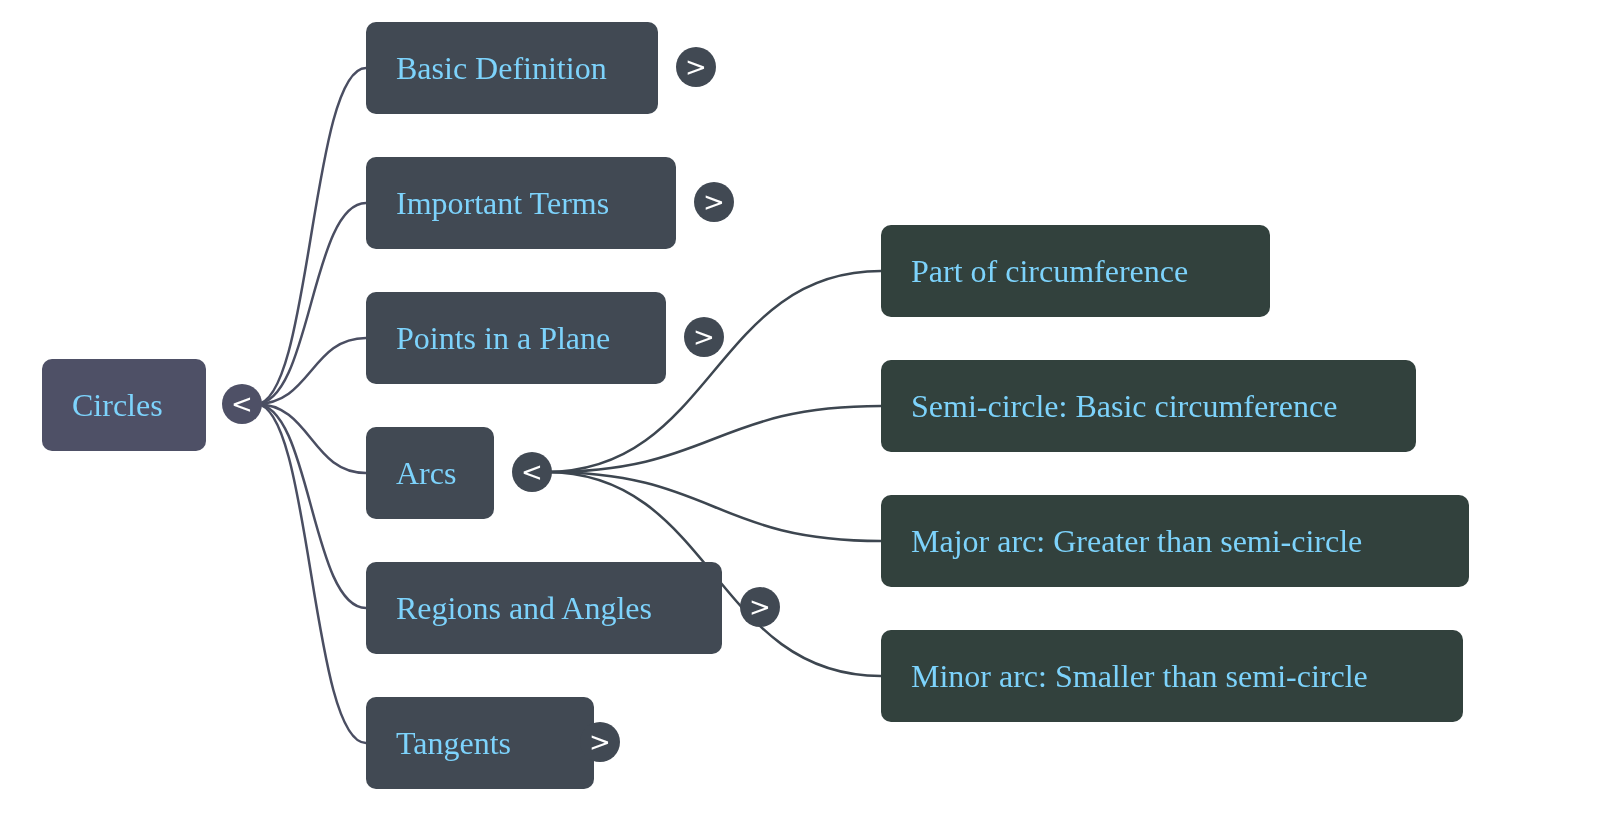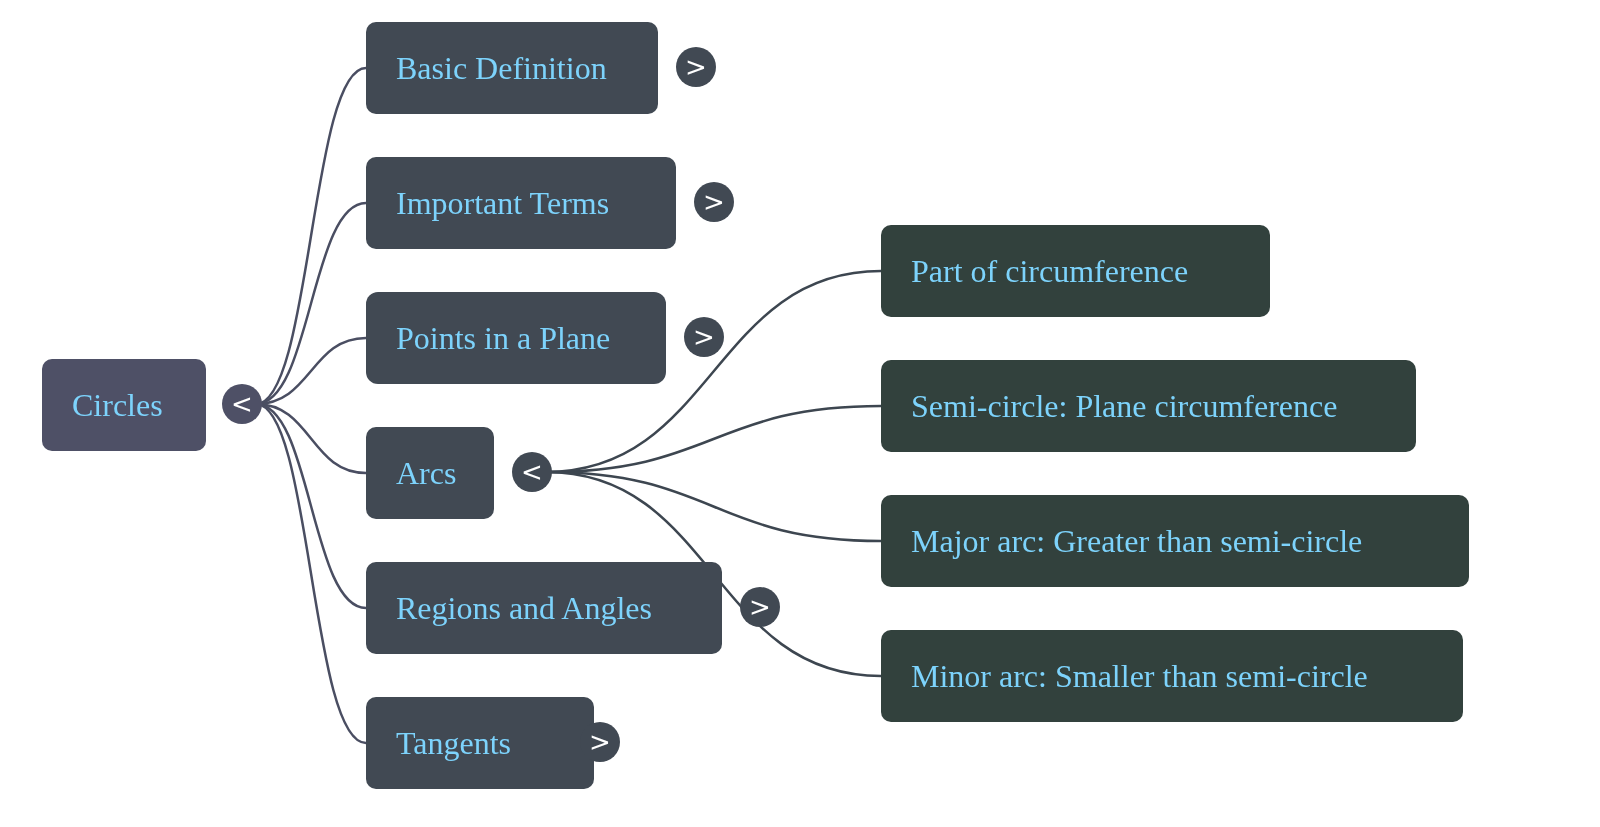--- a/index.html
+++ b/index.html
@@ -49,21 +49,21 @@
   <span>&gt;</span>
 </div>
 
 <div class="node l1" id="n-c1" style="left:366px; top:157px; width:310px;">
   <span>Important Terms</span>
 </div>
 <div class="toggle l1-t" style="left:694px; top:182px;">
   <span>&gt;</span>
 </div>
 
-<div class="node l1" id="n-c2" style="left:366px; top:292px; width:300px;border-radius:12px;">
+<div class="node l1" id="n-c2" style="left:366px; top:292px; width:300px;">
   <span>Points in a Plane</span>
 </div>
 <div class="toggle l1-t" style="left:684px; top:317px;">
   <span>&gt;</span>
 </div>
 
 <div class="node l1" id="n-c3" style="left:366px; top:427px; width:128px;">
   <span>Arcs</span>
 </div>
 <div class="toggle l1-t" id="t-arcs" style="left:512px; top:452px;">
@@ -81,20 +81,20 @@
   <span>Tangents</span>
 </div>
 <div class="toggle l1-t" style="left:580px; top:722px;">
   <span>&gt;</span>
 </div>
 
 <div class="node l2" id="n-a0" style="left:881px; top:225px; width:389px;font-family:Liberation Serif, serif;">
   <span>Part of circumference</span>
 </div>
 <div class="node l2" id="n-a1" style="left:881px; top:360px; width:535px;">
-  <span>Semi-circle: Plane circumference</span>
+  <span>Semi-circle: Basic circumference</span>
 </div>
 <div class="node l2" id="n-a2" style="left:881px; top:495px; width:588px;">
   <span>Major arc: Greater than semi-circle</span>
 </div>
 <div class="node l2" id="n-a3" style="left:881px; top:630px; width:582px;">
   <span>Minor arc: Smaller than semi-circle</span>
 </div>
 
 </body></html>

